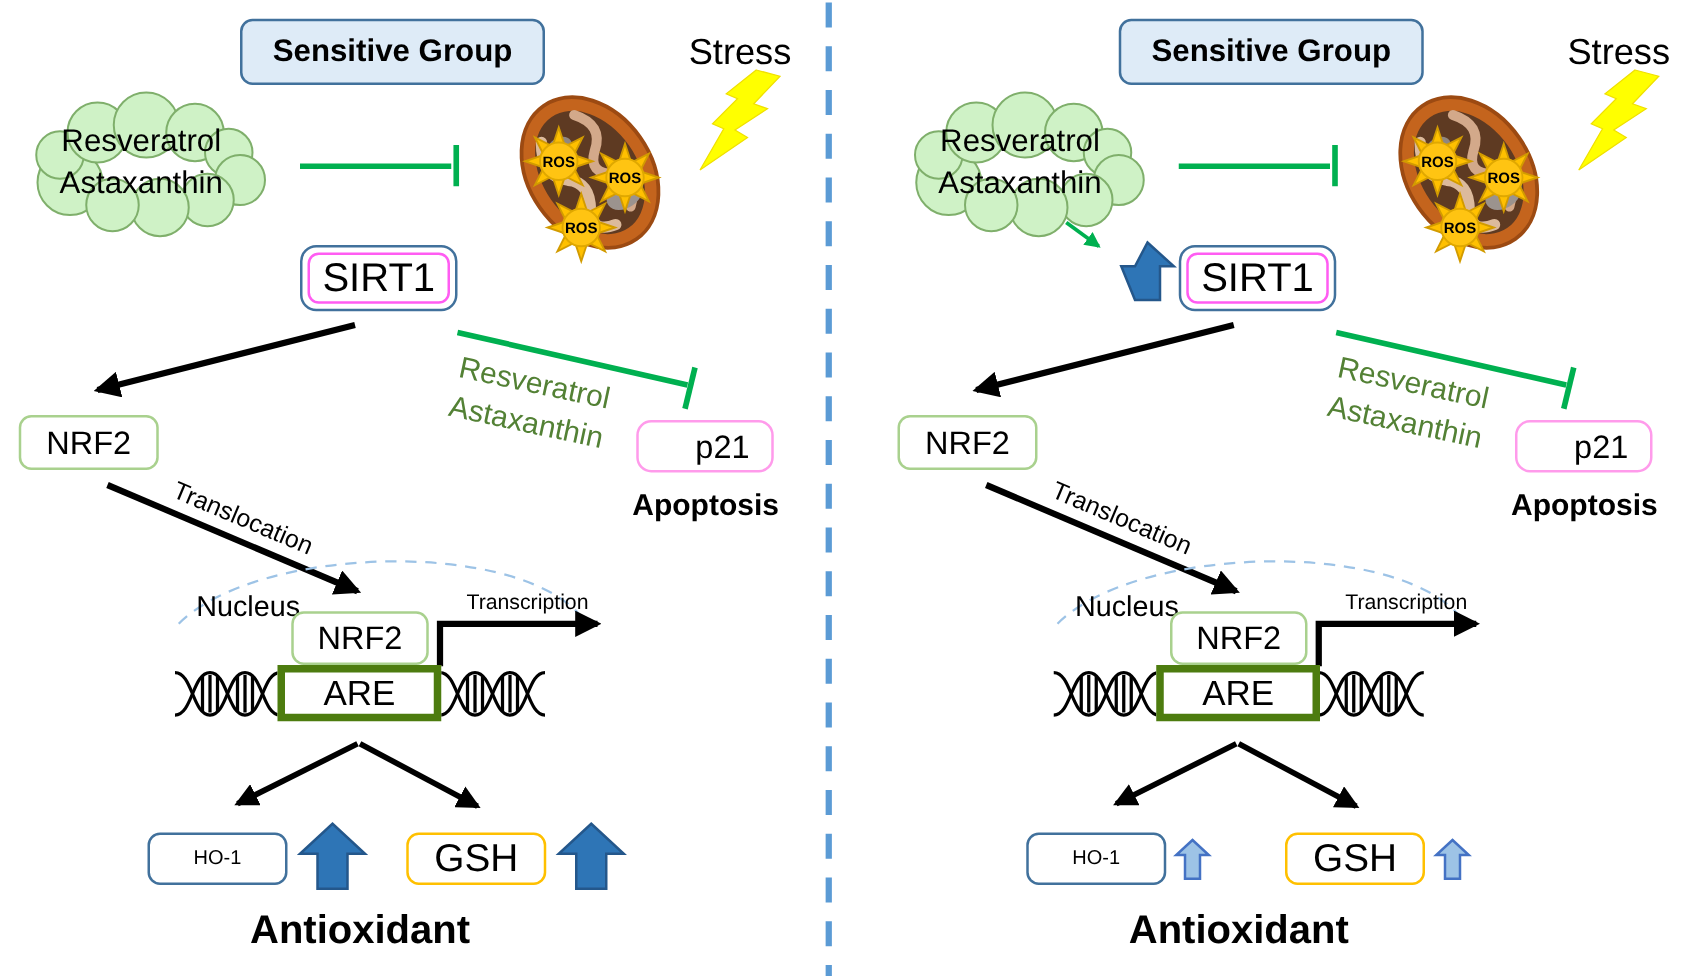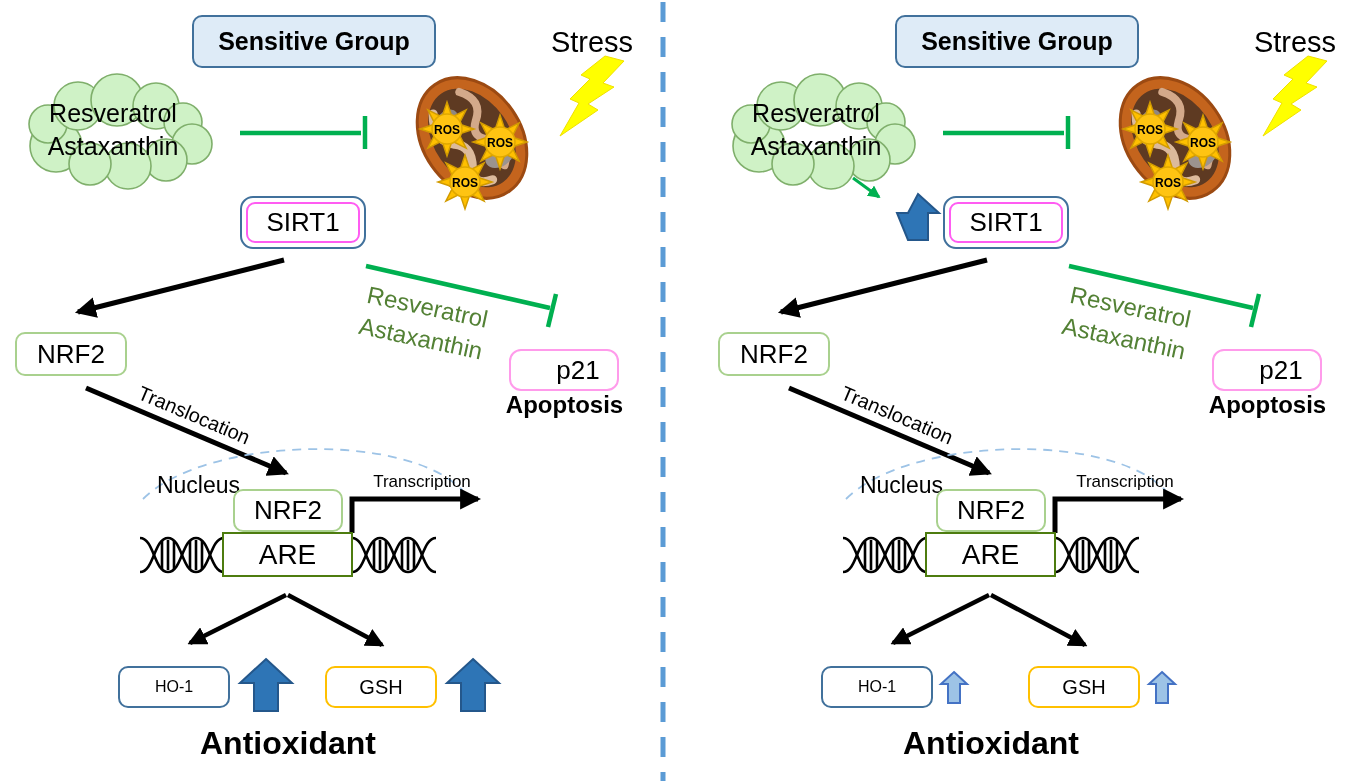--- a/index.html
+++ b/index.html
@@ -11,33 +11,33 @@
   .panel{position:absolute; top:0; width:663px; height:781px;}
   .panel.left{left:0;}
   .panel.right{left:703px;}
   .box{position:absolute; display:flex; align-items:center; justify-content:center;
        background:#fff; box-sizing:border-box; white-space:nowrap;}
   .title-box{left:192px; top:15px; width:244px; height:53px; background:#DEEBF7;
        border:2px solid #41719C; border-radius:10px; font-weight:bold; font-size:25px;}
   .sirt1-outer{left:240px; top:196px; width:126px; height:53px;
        border:2px solid #41719C; border-radius:13px; padding:4px;}
   .sirt1-inner{width:100%; height:100%; border:2px solid #FF5CF2; border-radius:9px;
-       display:flex; align-items:center; justify-content:center; font-size:26px; box-sizing:border-box;}
+       display:flex; align-items:center; justify-content:center; font-size:32px; box-sizing:border-box;}
   .nrf2-box{left:15px; top:332px; width:112px; height:44px;
        border:2px solid #A9D18E; border-radius:10px; font-size:26px;}
-  .p21-box{left:509px; top:349px; width:110px; height:42px;
+  .p21-box{left:509px; top:336px; width:110px; height:42px;
        border:2px solid #FF9BEB; border-radius:12px; font-size:26px;padding-left:28px;}
   .nrf2-nuc{left:233px; top:489px; width:110px; height:43px;
        border:2px solid #A9D18E; border-radius:10px; font-size:26px;}
   .are-box{left:222px; top:532px; width:131px; height:45px;
-       border:2px solid #4d7c0f; font-size:28px;}
+       border:6px solid #4d7c0f; font-size:28px;}
   .ho1-box{left:118px; top:666px; width:112px; height:42px;
        border:2px solid #41719C; border-radius:10px; font-size:16px;}
   .gsh-box{left:325px; top:666px; width:112px; height:42px;
-       border:2px solid #FFC000; border-radius:10px; font-size:20px;}
+       border:2px solid #FFC000; border-radius:10px; font-size:31px;}
   .lbl{position:absolute; text-align:center;}
   .cloud-text{left:24px; top:97px; width:178px; font-size:25px; line-height:1.32;}
   .stress-lbl{left:542px; top:26px; width:100px; font-size:29px;}
   .apoptosis-lbl{left:477px; top:391px; width:175px; font-size:24px; font-weight:bold;}
   .antioxidant-lbl{left:198px; top:725px; width:180px; font-size:32px; font-weight:bold;}
   .nucleus-lbl{left:156px; top:472px; width:85px; font-size:23px;}
   .transcription-lbl{left:352px; top:472px; width:140px; font-size:17px;}
   .translocation-lbl{left:110px; top:404px; width:168px; font-size:20px;
        transform:rotate(23deg); transform-origin:center;}
   .inhibit-lbl{left:336px; top:291px; width:176px; font-size:24px; line-height:1.35;

